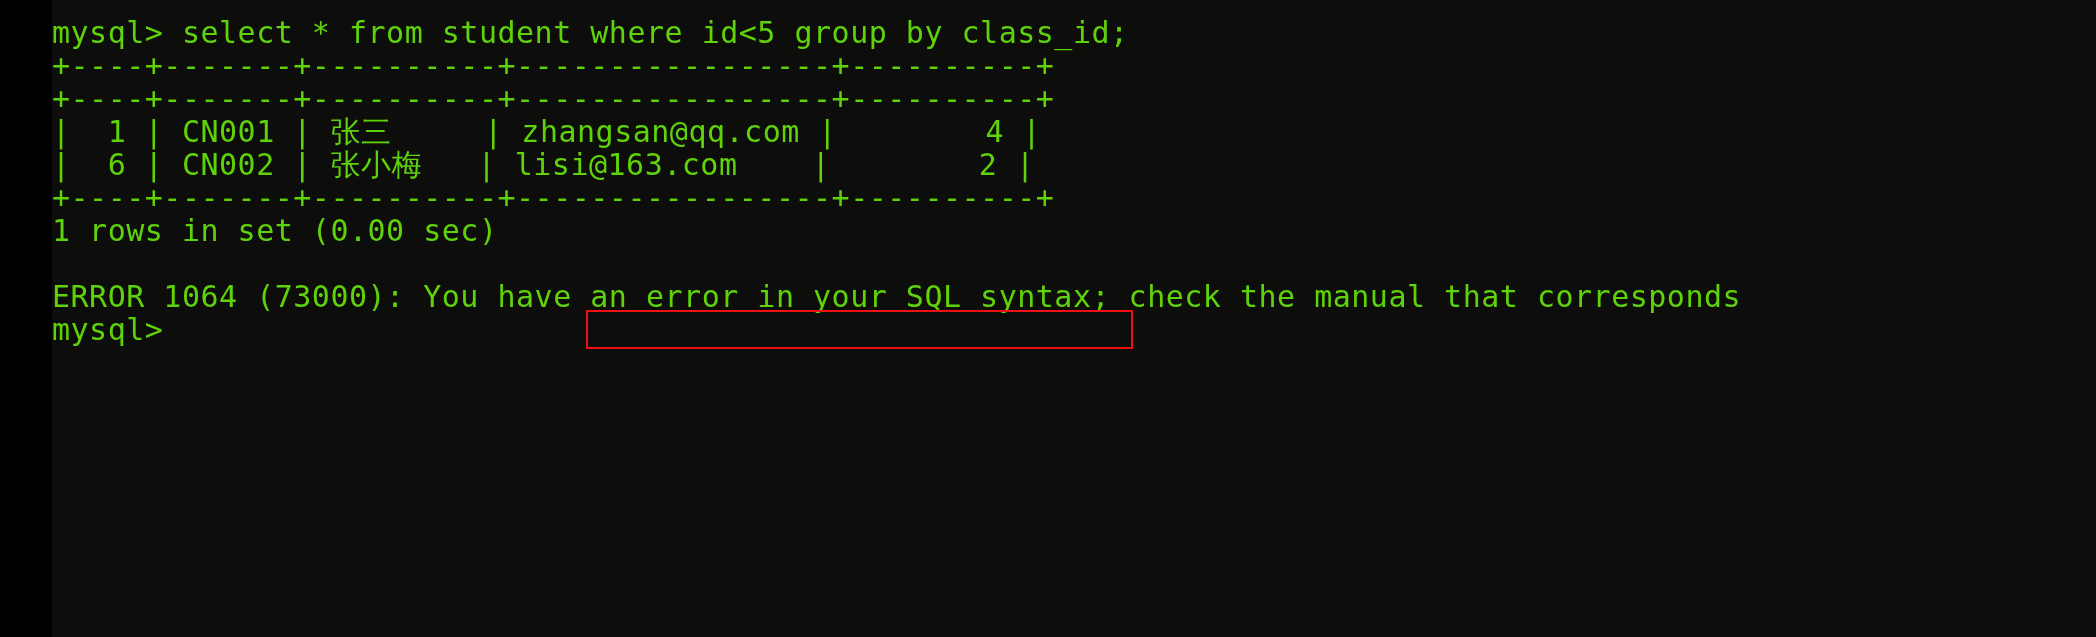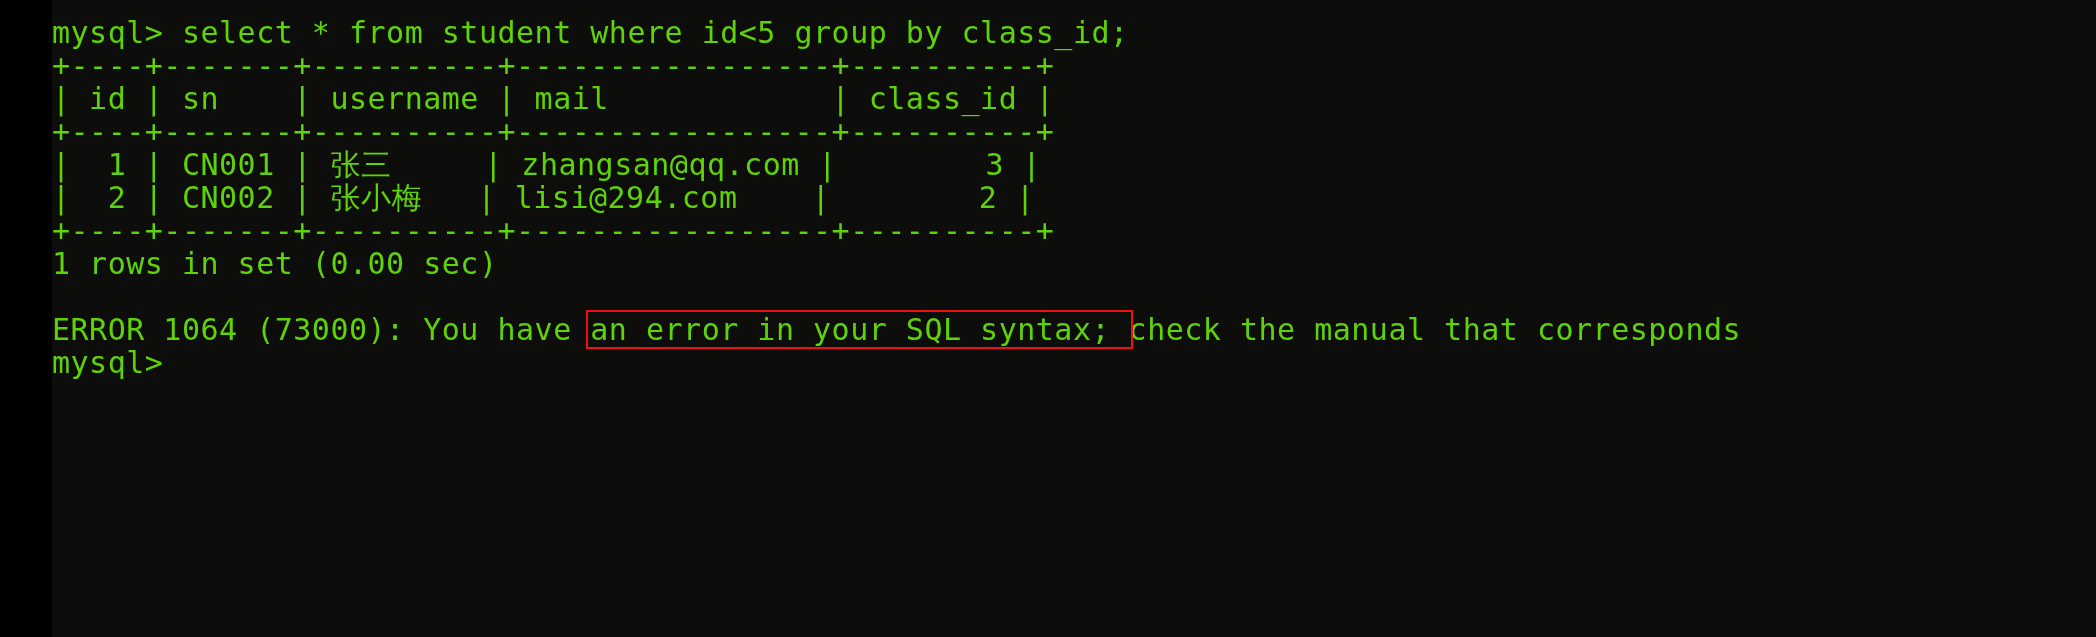--- a/index.html
+++ b/index.html
@@ -77,27 +77,26 @@
 <div id="terminal">
 
   <div class="gutter"></div>
 
   <div class="screen">
 
     <div class="line"><span class="seg">mysql&gt; select * from student where id&lt;5 group by class_id;</span></div>
 
     <div class="line"><span class="seg">+----+-------+----------+-----------------+----------+</span></div>
 
-    <div class="line"><span class="seg">| id | sn    | username | mail            | class_id |</span></div>
 
     <div class="line"><span class="seg">+----+-------+----------+-----------------+----------+</span></div>
 
-    <div class="line"><span class="seg">|  1 | CN001 | 张三     | zhangsan@qq.com |        3 |</span></div>
+    <div class="line"><span class="seg">|  1 | CN001 | 张三     | zhangsan@qq.com |        4 |</span></div>
 
-    <div class="line"><span class="seg">|  2 | CN002 | 张小梅   | lisi@294.com    |        2 |</span></div>
+    <div class="line"><span class="seg">|  6 | CN002 | 张小梅   | lisi@163.com    |        2 |</span></div>
 
     <div class="line"><span class="seg">+----+-------+----------+-----------------+----------+</span></div>
 
     <div class="line"><span class="seg">1 rows in set (0.00 sec)</span></div>
 
     <div class="line blank"><span class="seg"> </span></div>
 
 
     <div class="line"><span class="seg">ERROR 1064 (73000): You have an error in your SQL syntax; check the manual that corresponds</span></div>
 

